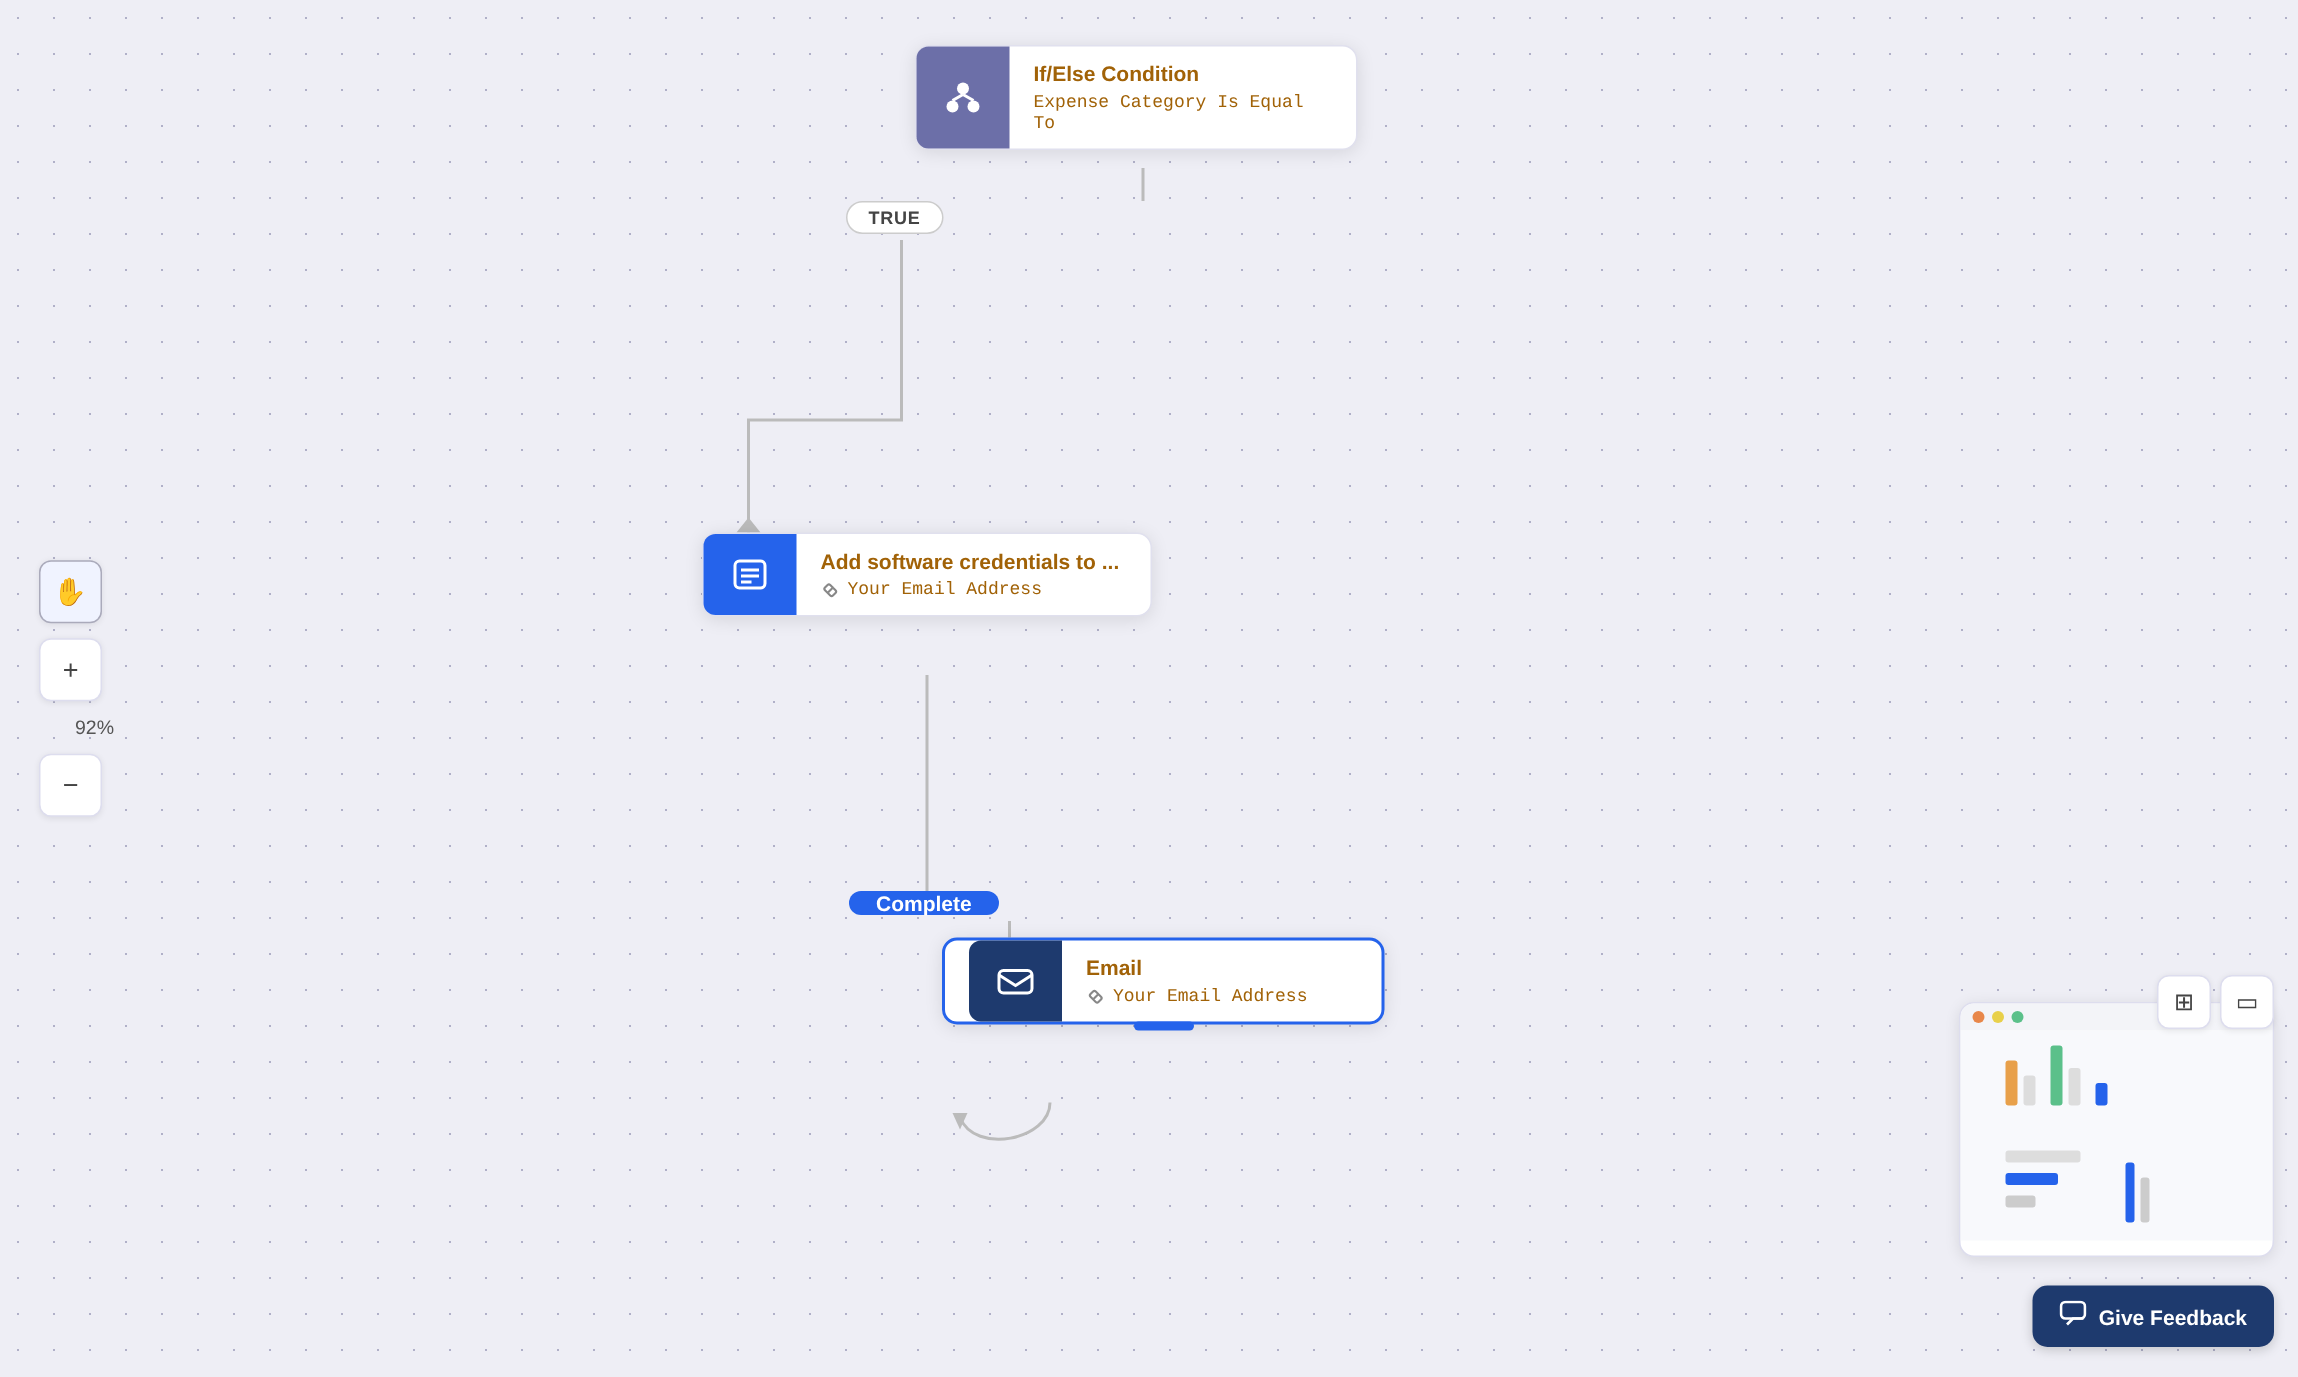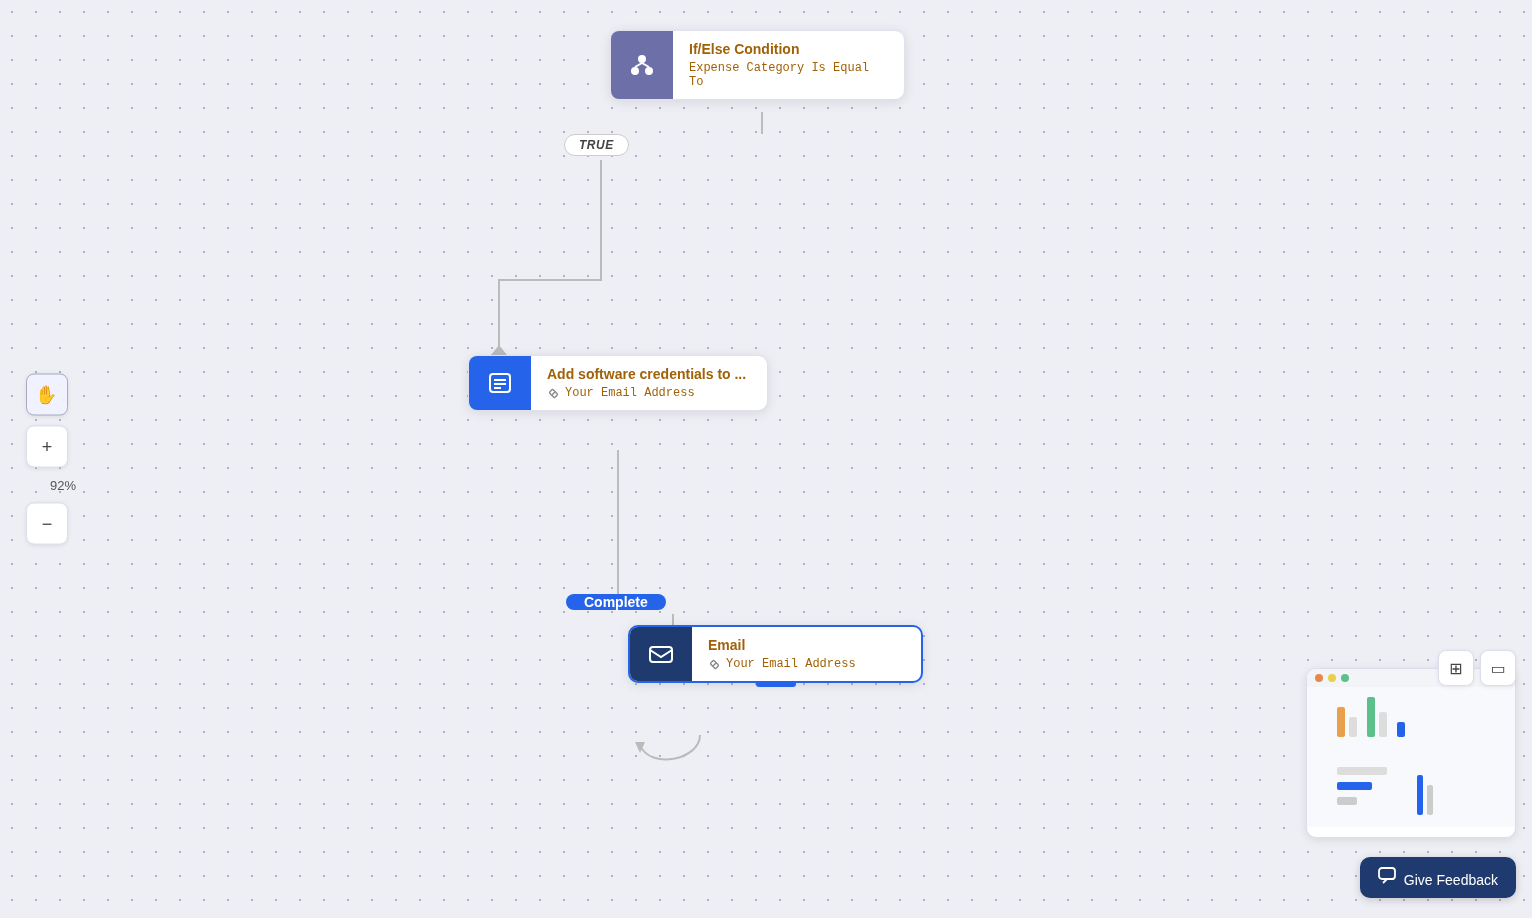--- a/index.html
+++ b/index.html
@@ -221,32 +221,33 @@
     .give-feedback-btn {
       position: absolute;
       bottom: 20px;
       right: 16px;
       background: #1e3a6e;
       color: #fff;
       border: none;
       border-radius: 10px;
       padding: 10px 18px;
       font-size: 14px;
-      font-weight: 400;
+      font-weight: 700;
       cursor: pointer;
       display: flex;
-      align-items: flex-end;
+      align-items: center;
       gap: 8px;
       box-shadow: 0 2px 8px rgba(0,0,0,0.18);
     }
 
     
     .node.selected {
       border-color: #2563eb;
       border-width: 2px;
+      padding-left: 16px;
     }
 
     
     .resize-handle {
       position: absolute;
       bottom: -6px;
       left: 50%;
       transform: translateX(-50%);
       width: 40px;
       height: 6px;
@@ -289,21 +290,21 @@
       </svg>
     </div>
     <div class="node-content">
       <div class="node-title">If/Else Condition</div>
       <div class="node-subtitle">
         <span>Expense Category Is Equal To</span>
       </div>
     </div>
   </div>
 
-  <div class="badge-true" style="left:564px; top:134px;font-style:italic;">
+  <div class="badge-true" style="left:564px; top:134px;">
     <span>TRUE</span>
   </div>
 
   <div class="node" style="left:468px; top:355px; width:300px;">
     <div class="node-icon blue">
       <svg width="26" height="26" viewBox="0 0 26 26" fill="none">
         <rect x="3" y="4" width="20" height="18" rx="3" stroke="white" stroke-width="2" fill="none"></rect>
         <line x1="7" y1="10" x2="19" y2="10" stroke="white" stroke-width="2"></line>
         <line x1="7" y1="14" x2="19" y2="14" stroke="white" stroke-width="2"></line>
         <line x1="7" y1="18" x2="14" y2="18" stroke="white" stroke-width="2"></line>

